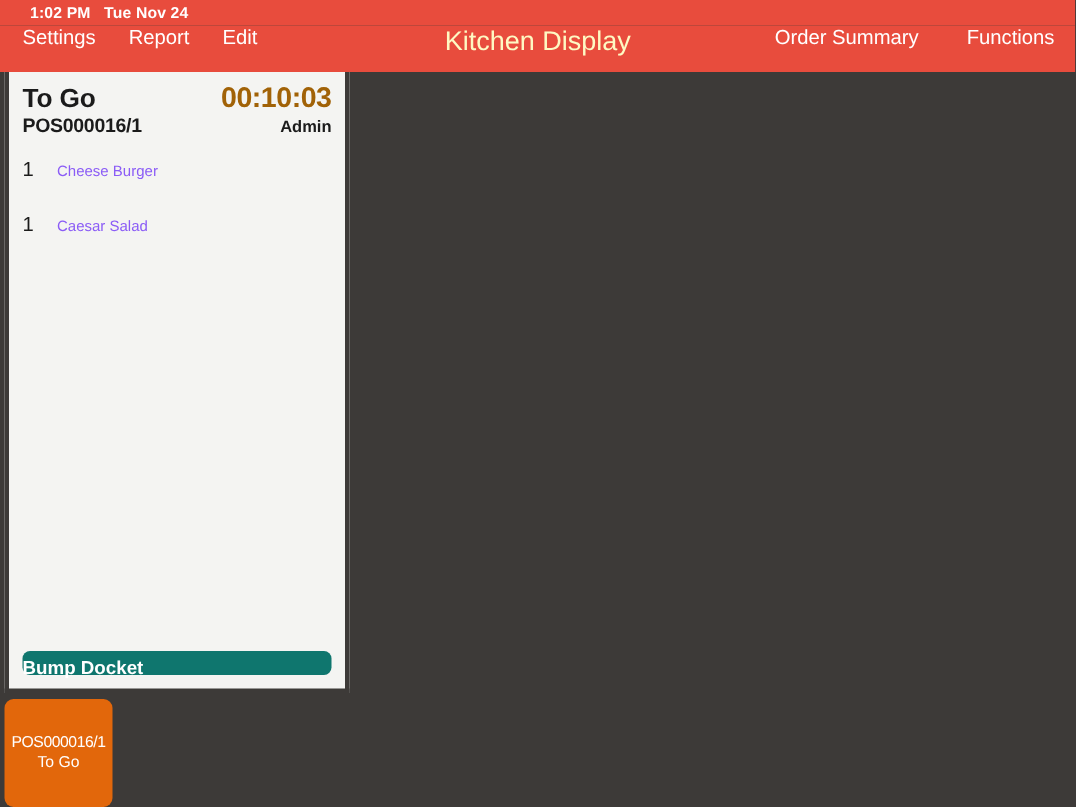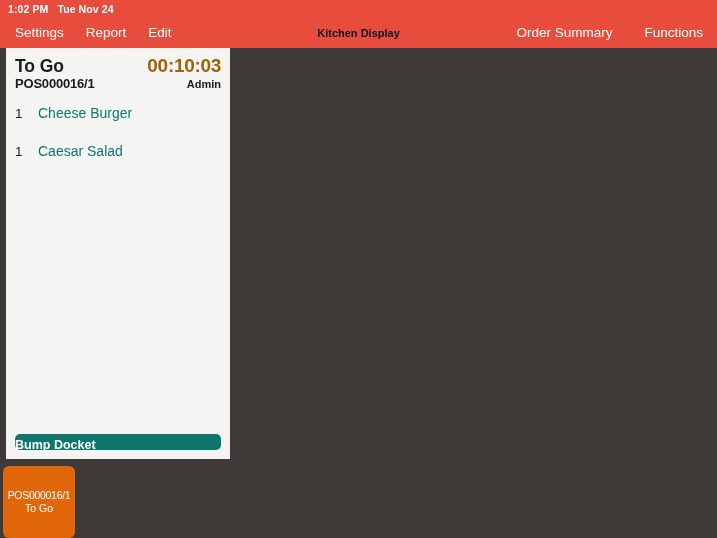--- a/index.html
+++ b/index.html
@@ -32,21 +32,21 @@
     height: 17px;
     background: #e84c3d;
     display: flex;
     align-items: center;
     padding: 0 8px;
     color: #ffffff;
     font-size: 10.5px;
     font-weight: bold;
     letter-spacing: 0.1px;
   }
-  .status-left { display: flex; align-items: center; gap: 9px; }
+  .status-left { display: flex; align-items: center; gap: 9px; margin-left: 12px; }
   .status-right {
     margin-left: auto;
     display: flex;
     align-items: center;
     gap: 4px;
     margin-top: 36px;
   }
   .wifi-icon { display: block; width: 13px; height: 10px; }
   .battery-icon {
     position: relative;
@@ -72,21 +72,21 @@
   }
 
   
   .nav-bar {
     position: absolute;
     top: 17px; left: 0;
     width: 717px;
     height: 31px;
     background: #e84c3d;
     display: flex;
-    align-items: center;
+    align-items: flex-start;
     color: #ffffff;
   }
   .nav-left {
     display: flex;
     align-items: center;
     gap: 22px;
     padding-left: 15px;
   }
   .nav-right {
     display: flex;
@@ -98,23 +98,23 @@
   .nav-item {
     font-size: 13.5px;
     color: #ffffff;
     cursor: pointer;
     white-space: nowrap;
   }
   .nav-title {
     position: absolute;
     left: 0; right: 0;
     text-align: center;
-    font-size: 11px;
-    font-weight: bold;
-    color: #0f172a;
+    font-size: 18px;
+    font-weight: normal;
+    color: #fef9c3;
     pointer-events: none;
   }
 
   
   .docket-card {
     position: absolute;
     left: 3px;
     top: 48px;
     width: 230px;
     height: 414px;
@@ -173,22 +173,22 @@
     align-items: baseline;
     margin-bottom: 22px;
   }
   .item-qty {
     width: 23px;
     flex: 0 0 23px;
     font-size: 13.5px;
     color: #1b1b1b;
   }
   .item-name {
-    font-size: 14px;
-    color: #0f766e;
+    font-size: 10px;
+    color: #8b5cf6;
   }
 
   .docket-footer {
     flex: 0 0 auto;
     padding: 0 9px 9px 9px;
   }
   .bump-button {
     display: block;
     width: 100%;
     height: 16px;

